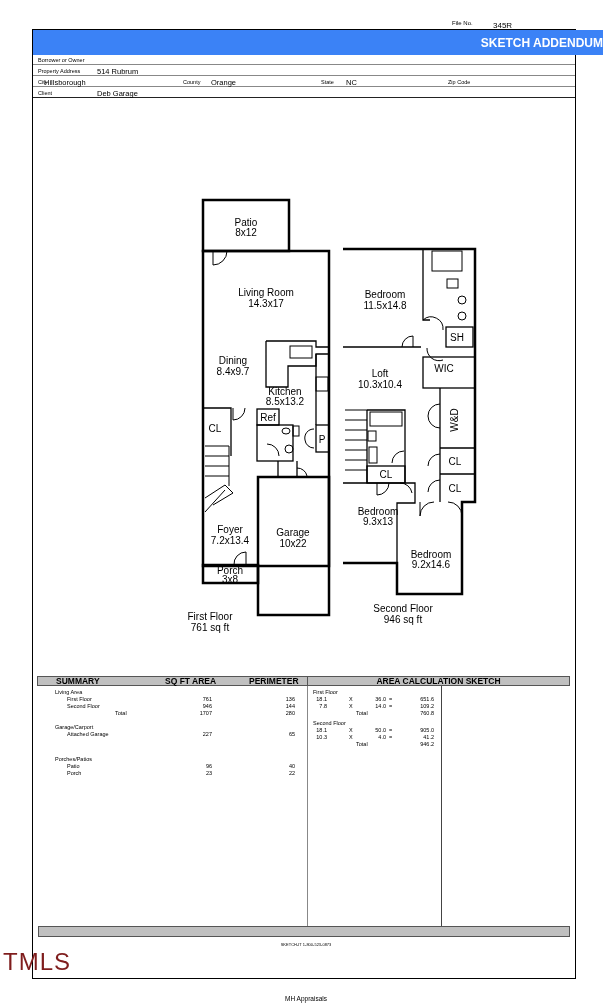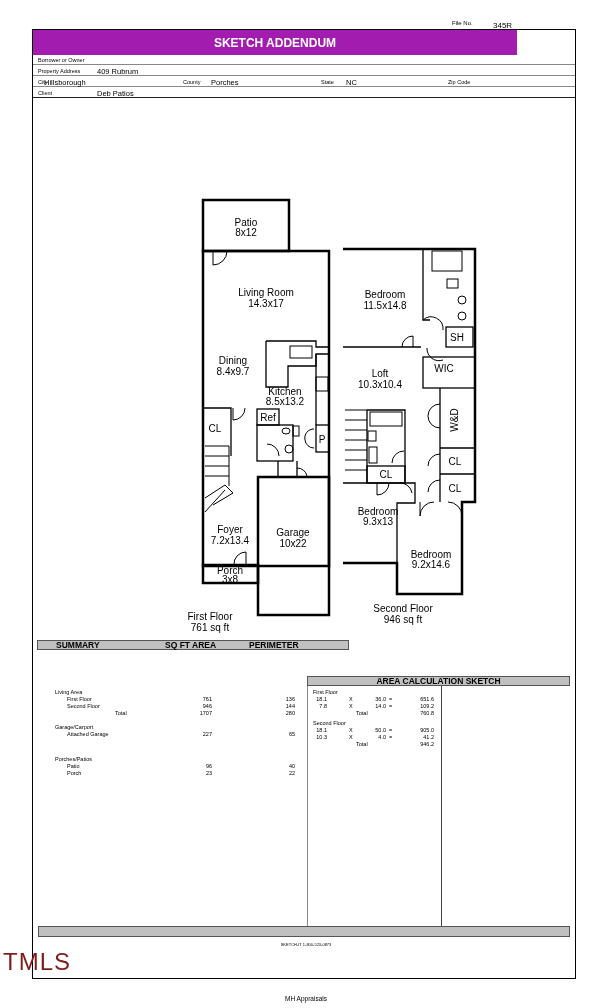--- a/index.html
+++ b/index.html
@@ -1,27 +1,27 @@
 <!DOCTYPE html>
 <html><head>
 <meta charset="utf-8">
 <style>
   * { box-sizing: border-box; margin: 0; padding: 0; }
   body { width: 612px; height: 1008px; background: #fff; position: relative; font-family: "Liberation Sans", sans-serif; color: #000; overflow: hidden; }
   .abs { position: absolute; }
   .fileno-label { left: 452px; top: 20px; font-size: 6px; }
   .fileno-val { left: 493px; top: 21px; font-size: 8px; }
   .form { left: 32px; top: 29px; width: 544px; height: 950px; border: 1.5px solid #000; }
-  .title-bar { left: 33px; top: 30px; width: 484px; height: 25px; background: #a21caf; color: #fff; font-weight: bold; font-size: 12px; text-align: center; line-height: 27px; }
+  .title-bar { left: 33px; top: 30px; width: 570px; height: 25px; background: #3b82f6; color: #fff; font-weight: bold; font-size: 12px; text-align: right; line-height: 27px; }
   .row { left: 33px; width: 542px; height: 10px; border-bottom: 1.5px solid #888; font-size: 5.5px; }
   .row .lbl { position: absolute; top: 2px; font-size: 5.5px; }
   .row .val { position: absolute; top: 1px; font-size: 7.5px; }
   .row.last { border-bottom: 1.5px solid #222; }
   .plan { left: 0; top: 0; width: 612px; height: 660px; }
-  .summary-hdr { left: 37px; top: 640px; width: 312px; height: 10px; background: #c0c0c0; border: 1px solid #555; font-weight: bold; font-size: 8.5px; line-height: 9px; }
+  .summary-hdr { left: 37px; top: 676px; width: 312px; height: 10px; background: #c0c0c0; border: 1px solid #555; font-weight: bold; font-size: 8.5px; line-height: 9px; }
   .calc-hdr { left: 307px; top: 676px; width: 263px; height: 10px; background: #c0c0c0; border: 1px solid #555; font-weight: bold; font-size: 8.5px; line-height: 9px; text-align: center; }
   .vline { width: 1px; background: #888; }
   .vline.dark { background: #444; }
   .s-text { font-size: 5.5px; line-height: 6px; white-space: nowrap; }
   .num { text-align: right; }
   .footer-bar { left: 38px; top: 926px; width: 532px; height: 11px; background: #c0c0c0; border: 1px solid #555; }
   .sketchit { left: 0; width: 612px; top: 942px; font-size: 4px; text-align: center; }
   .tmls { left: 3px; top: 948px; font-size: 24px; font-weight: 300; letter-spacing: 1px; color: #7f1d1d; }
   .appraiser { left: 0; width: 612px; top: 995px; font-size: 6.5px; text-align: center; }
 </style>
@@ -33,35 +33,35 @@
 
 <div class="abs form"></div>
 <div class="abs title-bar">SKETCH ADDENDUM</div>
 
 <div class="abs row" style="top:55px;">
   <span class="lbl" style="left:5px;">Borrower or Owner</span>
   <span class="val" style="left:70px;"></span>
 </div>
 <div class="abs row" style="top:66px;">
   <span class="lbl" style="left:5px;">Property Address</span>
-  <span class="val" style="left:64px;">409 Rubrum</span>
+  <span class="val" style="left:64px;">514 Rubrum</span>
 </div>
 <div class="abs row" style="top:77px;">
   <span class="lbl" style="left:5px;">City</span>
   <span class="val" style="left:11px;">Hillsborough</span>
   <span class="lbl" style="left:150px;">County</span>
-  <span class="val" style="left:178px;">Porches</span>
+  <span class="val" style="left:178px;">Orange</span>
   <span class="lbl" style="left:288px;">State</span>
   <span class="val" style="left:313px;">NC</span>
   <span class="lbl" style="left:415px;">Zip Code</span>
   <span class="val" style="left:450px;"></span>
 </div>
 <div class="abs row last" style="top:88px;">
   <span class="lbl" style="left:5px;">Client</span>
-  <span class="val" style="left:64px;">Deb Patios</span>
+  <span class="val" style="left:64px;">Deb Garage</span>
 </div>
 
 <svg class="abs plan" viewBox="0 0 612 660" xmlns="http://www.w3.org/2000/svg" font-family="Liberation Sans, sans-serif">
   <g stroke="#000" fill="none">
 
     <rect x="203" y="200" width="86" height="51" stroke-width="2.5"></rect>
     <rect x="203" y="251" width="126" height="315" stroke-width="2.5"></rect>
 
     <polyline points="266,341 266,387 288,387 288,366 316,366 316,354 329,354" stroke-width="1.3"></polyline>
     <polyline points="266,341 316,341 316,347 329,347" stroke-width="1.3"></polyline>

